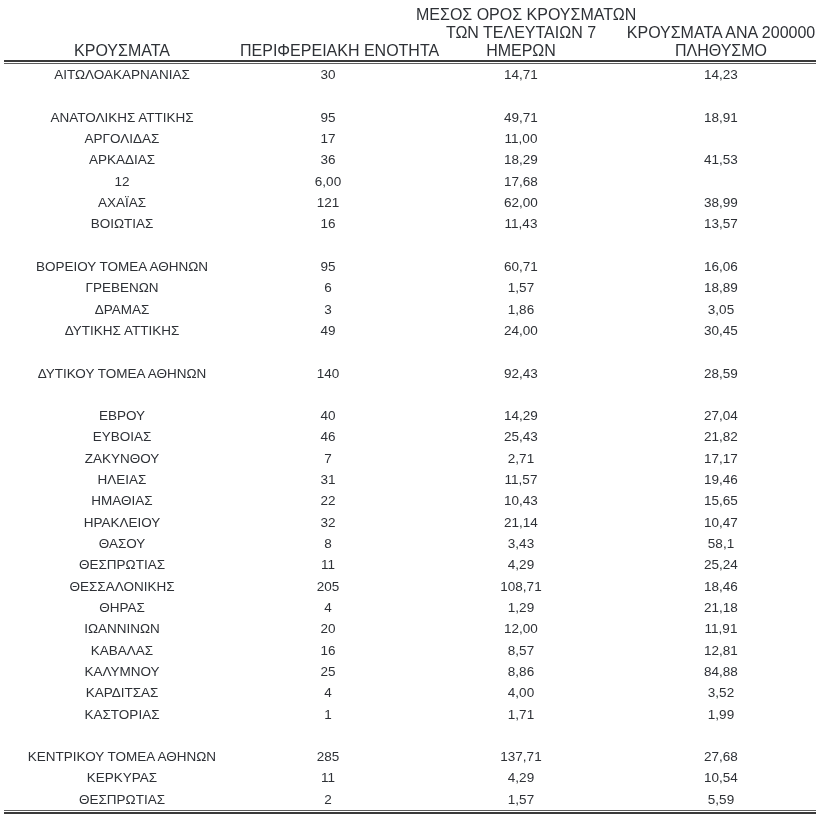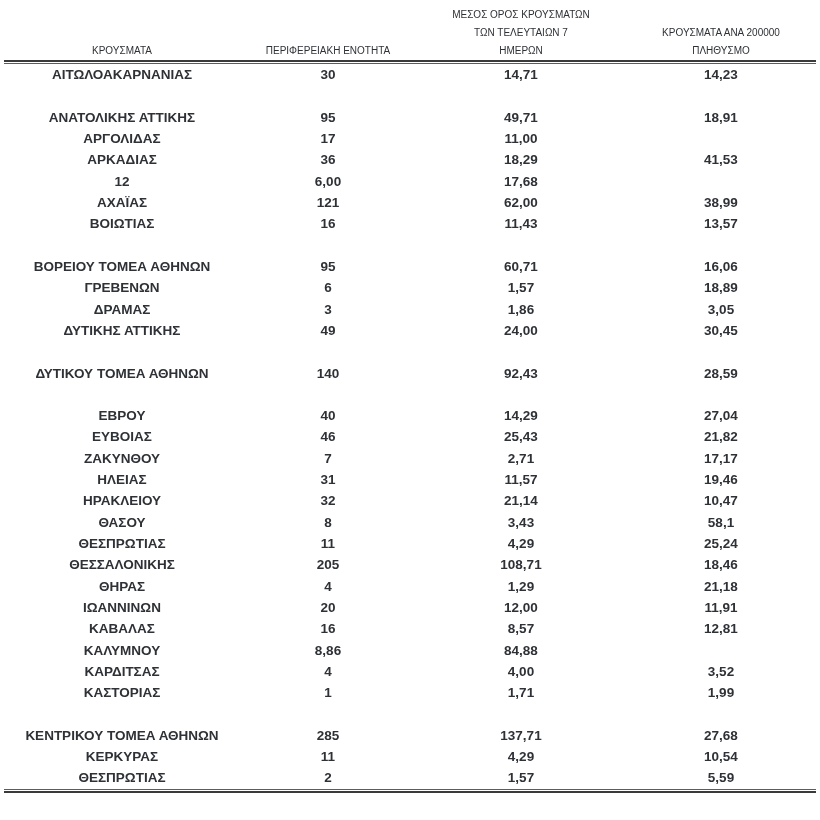--- a/index.html
+++ b/index.html
@@ -19,34 +19,33 @@
   .thead, .row {
     display: grid;
     grid-template-columns: 236px 176px 210px 190px;
   }
   .thead {
     height: 52px;
     align-items: end;
   }
   .hcell {
     text-align: center;
-    font-size: 10px;
+    font-size: 16px;
     line-height: 18px;
     white-space: nowrap;
   }
   .header-rule {
     margin-top: 2px;
     height: 1px;
     border-top: 2.5px solid #3a3a3a;
     border-bottom: 1px solid #5c5c5c;
   }
   .row {
     height: 21.32px;
     align-items: center;
-    font-weight: bold;
   }
   .cell {
     text-align: center;
     font-size: 13.5px;
     line-height: 21px;
     white-space: nowrap;
   }
   .bottom-rule {
     height: 1.5px;
     border-top: 1px solid #5c5c5c;
@@ -171,20 +170,26 @@
         <div class="cell">2,71</div>
         <div class="cell">17,17</div>
       </div>
       <div class="row">
         <div class="cell">ΗΛΕΙΑΣ</div>
         <div class="cell">31</div>
         <div class="cell">11,57</div>
         <div class="cell">19,46</div>
       </div>
       <div class="row">
+        <div class="cell">ΗΜΑΘΙΑΣ</div>
+        <div class="cell">22</div>
+        <div class="cell">10,43</div>
+        <div class="cell">15,65</div>
+      </div>
+      <div class="row">
         <div class="cell">ΗΡΑΚΛΕΙΟΥ</div>
         <div class="cell">32</div>
         <div class="cell">21,14</div>
         <div class="cell">10,47</div>
       </div>
       <div class="row">
         <div class="cell">ΘΑΣΟΥ</div>
         <div class="cell">8</div>
         <div class="cell">3,43</div>
         <div class="cell">58,1</div>
@@ -214,20 +219,21 @@
         <div class="cell">11,91</div>
       </div>
       <div class="row">
         <div class="cell">ΚΑΒΑΛΑΣ</div>
         <div class="cell">16</div>
         <div class="cell">8,57</div>
         <div class="cell">12,81</div>
       </div>
       <div class="row">
         <div class="cell">ΚΑΛΥΜΝΟΥ</div>
+        <div class="cell">25</div>
         <div class="cell">8,86</div>
         <div class="cell">84,88</div>
       </div>
       <div class="row">
         <div class="cell">ΚΑΡΔΙΤΣΑΣ</div>
         <div class="cell">4</div>
         <div class="cell">4,00</div>
         <div class="cell">3,52</div>
       </div>
       <div class="row">

